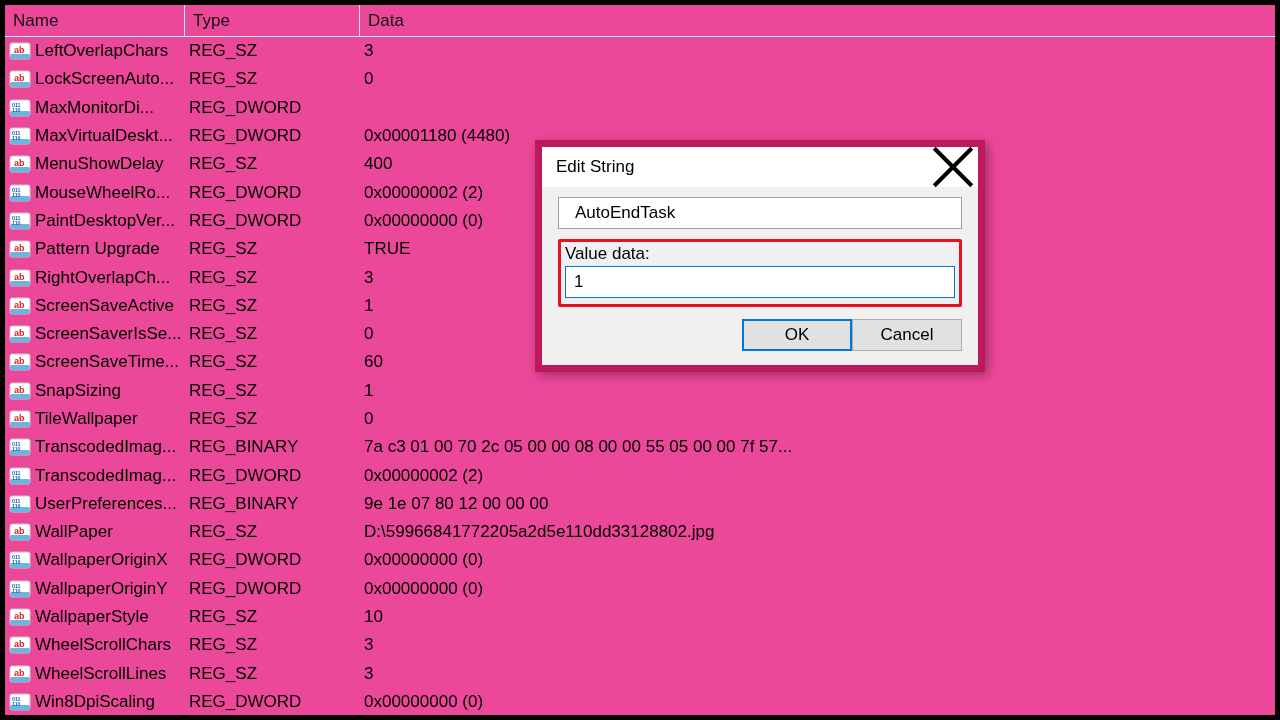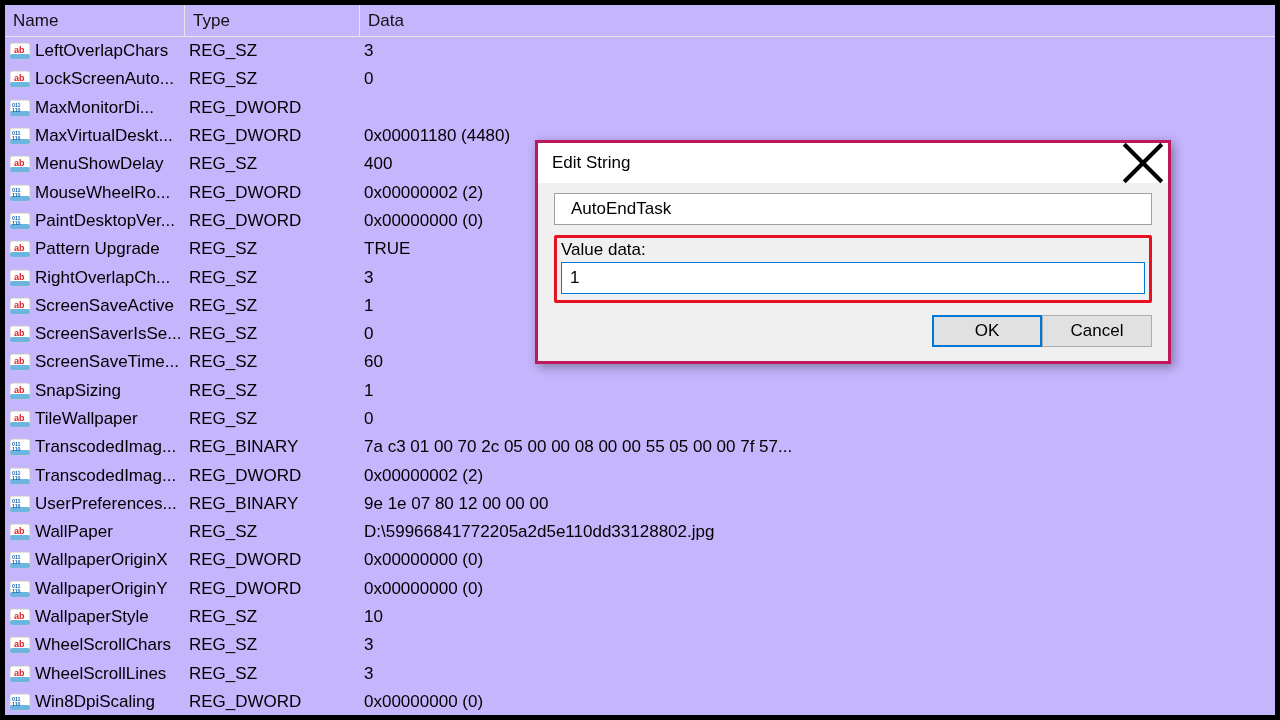--- a/index.html
+++ b/index.html
@@ -8,21 +8,21 @@
     width: 1280px; height: 720px;
     font-family: "Segoe UI", Tahoma, sans-serif;
     font-size: 17px;
     background: #fff;
     overflow: hidden;
   }
   .frame {
     width: 1280px; height: 720px;
     border: 5px solid #000;
     position: relative;
-    background: #c4b5fd;
+    background: #ec4899;
   }
   
   .headers {
     display: flex;
     height: 32px;
     border-bottom: 1px solid #e5e5e5;
     font-weight: 400;
     color: #111;
   }
   .headers > div {
@@ -55,23 +55,23 @@
     margin-right: 4px;
     display: inline-flex; align-items: center; justify-content: flex-start;
     flex: 0 0 auto;
   }
   .icon svg { width: 22px; height: 18px; }
 
   
   .dialog {
     position: absolute;
     left: 530px; top: 135px;
-    width: 636px;
+    width: 450px;
     background: #f0f0f0;
-    border: 3px solid #be185d;
+    border: 7px solid #be185d;
     box-shadow: 3px 3px 10px rgba(0,0,0,0.35);
   }
   .dialog-titlebar {
     display: flex; align-items: center; justify-content: space-between;
     height: 40px;
     background: #fff;
     padding: 0 0 0 14px;
     font-size: 17px;
   }
   .dialog-titlebar .close {

